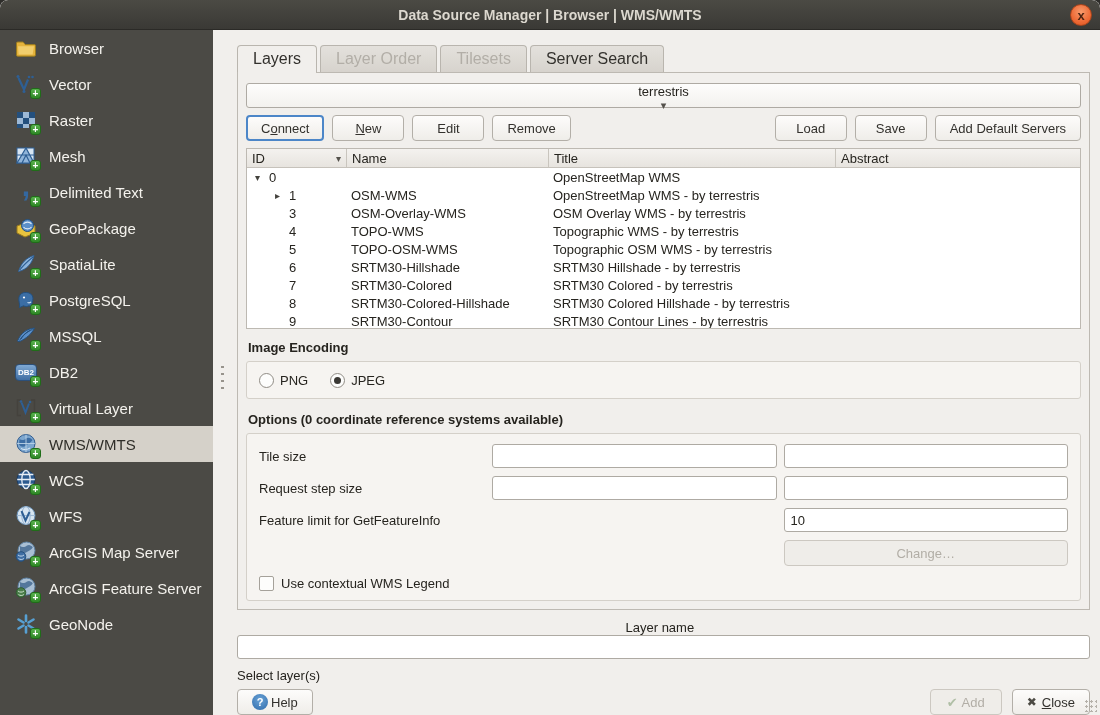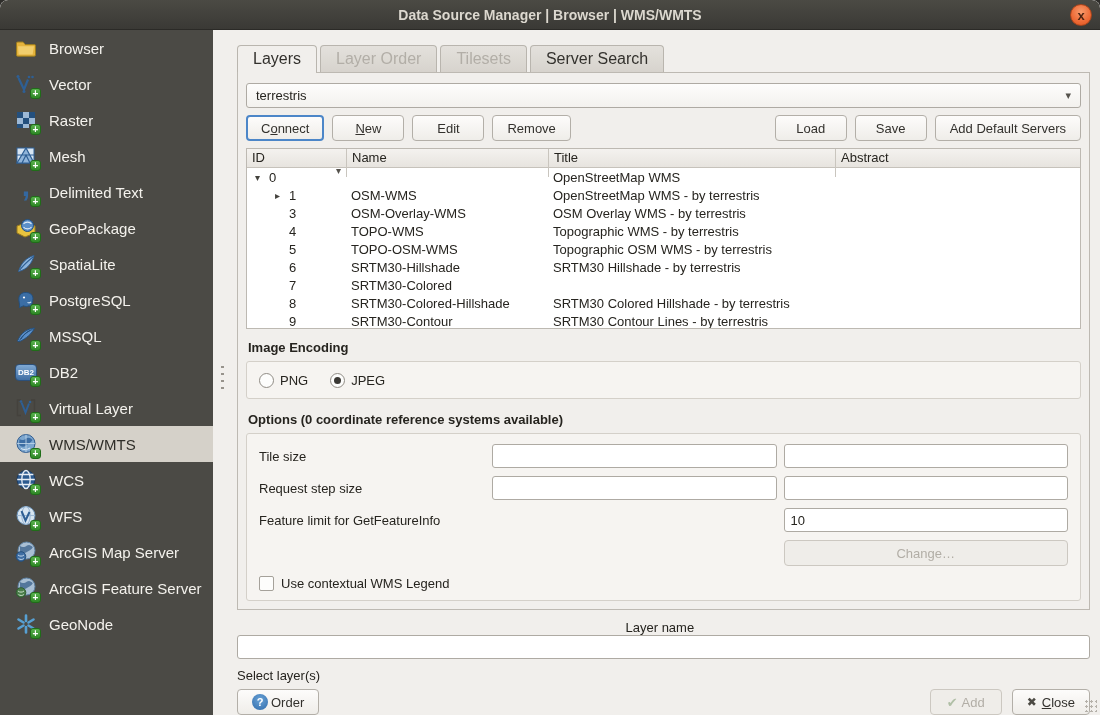--- a/index.html
+++ b/index.html
@@ -50,40 +50,40 @@
   .tab.active { background:#f1efec; position:relative; }
   .tab.active::after { content:""; position:absolute; left:0; right:0; bottom:-1px; height:2px; background:#f1efec; }
   .tab.disabled { color:#b2aea7; cursor:default; }
 
   
   .pane { border:1px solid #bdb9b2; height:540px; padding:10px 8px 8px 8px;
           display:flex; flex-direction:column; background:#f1efec; }
 
   .combo { height:25px; border:1px solid #aeaaa3; border-radius:3px;
            background:linear-gradient(#fdfdfc,#f3f1ee); display:flex; align-items:center;
-           padding:0 9px; font-size:13px; color:#26241f; margin-bottom:7px; cursor:pointer; }
+           padding:0 9px; font-size:13px; color:#26241f; margin-bottom:7px; cursor:pointer;flex-direction:column; }
   .combo .val { flex:1; }
   .combo .arr { color:#55524c; font-size:11px; }
 
   .btnrow { display:flex; margin-bottom:7px; }
   .btn { height:26px; padding:0 14px; min-width:72px; font-size:13px; color:#33312d;
          background:linear-gradient(#fdfcfb,#efede9); border:1px solid #b3afa8; border-radius:4px;
          display:inline-flex; align-items:center; justify-content:center; cursor:pointer; }
   .btn + .btn { margin-left:8px; }
   .btn.focus { border:2px solid #4c86c8; padding:0 13px; }
   .btn.disabled { color:#b2aea6; background:#efede9; border-color:#ccc8c1; cursor:default; }
   .u { text-decoration:underline; }
   .spacer { flex:1; }
 
   
   .tbl { border:1px solid #bdb9b2; background:#fff; height:181px; font-size:13px; overflow:hidden; }
   .thead { display:grid; grid-template-columns:100px 202px 287px 1fr; height:19px;
            background:linear-gradient(#f4f2ef,#e7e4df); border-bottom:1px solid #c6c2bb; }
   .th { padding:1px 5px; color:#26241f; border-right:1px solid #c9c5be;
-        display:flex; cursor:pointer;flex-direction:column; }
+        display:flex; align-items:center; cursor:pointer; }
   .th:last-child { border-right:none; }
   .th .sort { margin-left:auto; font-size:10px; color:#55524c; }
   .trow { display:grid; grid-template-columns:100px 202px 287px 1fr; height:18px; cursor:pointer; }
   .td { display:flex; align-items:center; color:#26241f; overflow:hidden; white-space:nowrap; }
   .arrow { width:13px; font-size:10px; color:#44423d; flex:none; text-align:center; }
   .d0 .arrow { margin-left:4px; }
   .d1 .arrow { margin-left:24px; }
   .idnum { margin-left:5px; }
   .td.name, .td.title { padding-left:4px; }
 
@@ -463,20 +463,21 @@
             <div class="td name">SRTM30-Hillshade</div>
             <div class="td title">SRTM30 Hillshade - by terrestris</div>
             <div class="td"></div>
           </div>
           <div class="trow d1">
             <div class="td">
                 <span class="arrow"></span>
                 <span class="idnum">7</span>
               </div>
             <div class="td name">SRTM30-Colored</div>
+            <div class="td title">SRTM30 Colored - by terrestris</div>
             <div class="td"></div>
           </div>
           <div class="trow d1">
             <div class="td">
                 <span class="arrow"></span>
                 <span class="idnum">8</span>
               </div>
             <div class="td name">SRTM30-Colored-Hillshade</div>
             <div class="td title">SRTM30 Colored Hillshade - by terrestris</div>
             <div class="td"></div>
@@ -536,21 +537,21 @@
       <div class="lname-row">
         <label>Layer name</label>
         <input class="tin" type="text" value="" style="">
       </div>
 
       <div class="status">Select layer(s)</div>
 
       <div class="footbtns">
         <div class="btn">
           <span class="help-ic">?</span>
-          <span>Order</span>
+          <span>Help</span>
         </div>
         <div class="spacer"></div>
         <div class="btn disabled">
           <span class="badd-ic">✔</span>
           <span>Add</span>
         </div>
         <div class="btn" style="margin-left:10px;">
           <span class="bclose-ic">✖</span>
           <span class="u">C</span>
             <span>lose</span>

